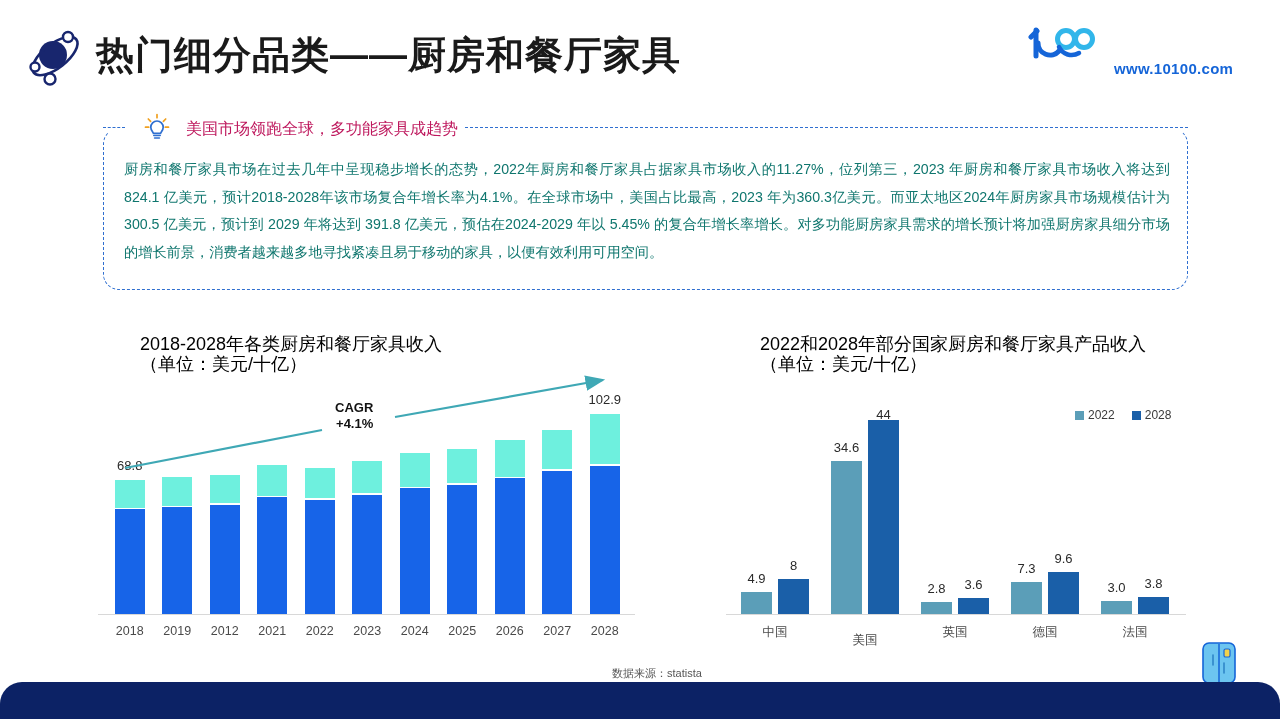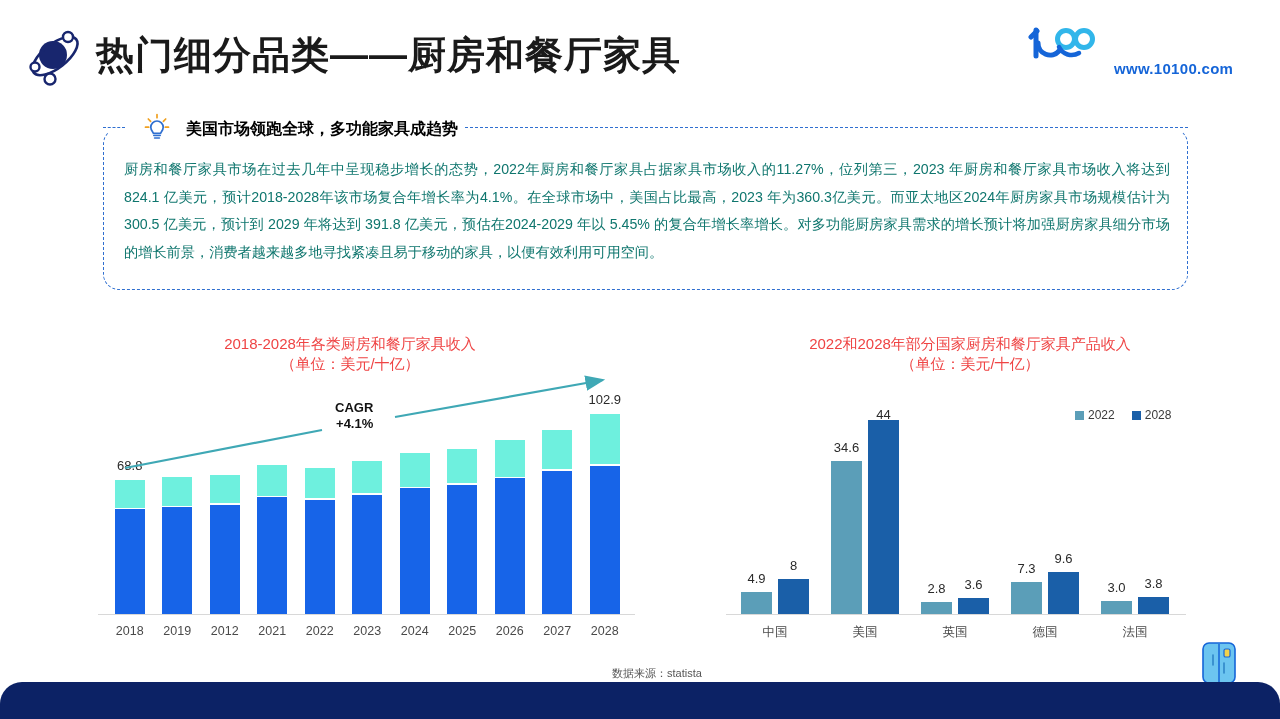--- a/index.html
+++ b/index.html
@@ -88,44 +88,44 @@
   }
   #bulb-icon {
     position: absolute;
     left: 140px; top: 112px;
     width: 34px; height: 34px;
   }
   #callout-title {
     position: absolute;
     left: 180px; top: 119px;
     font-size: 16px;
-    font-weight: 700;
-    color: #000000;
+    font-weight: 400;
+    color: #be185d;
     white-space: nowrap;
     background: #ffffff;
     padding: 0 6px;
   }
   #callout-body {
     position: absolute;
     left: 124px; top: 156px;
     width: 1046px;
     font-size: 14.2px;
     line-height: 27.5px;
     color: #0f766e;
     text-align: justify;
     text-justify: inter-ideograph;
   }
 
   
   .chart-title {
     position: absolute;
-    text-align: center;
-    font-size: 15px;
+    text-align: left;
+    font-size: 18px;
     line-height: 20px;
-    color: #ef4444;
+    color: #000000;
     white-space: pre-line;
   }
   #chart-left-title { left: 140px; top: 334px; width: 420px; }
   #chart-right-title { left: 760px; top: 334px; width: 420px; }
 
   #chart-left { position: absolute; left: 90px; top: 372px; width: 560px; height: 290px; }
   #chart-right { position: absolute; left: 716px; top: 372px; width: 500px; height: 290px; }
 
   .plot { position: absolute; left: 0; top: 0; width: 100%; height: 100%; }
 
@@ -335,21 +335,21 @@
         <div class="axis-line" style="left: 10px; width: 460px; top: 242px;"></div>
         <div class="bar-col" style="left: 25px; width: 31px; height: 21.6417px; bottom: 48px; background: rgb(91, 158, 184);"></div>
         <div class="val-label" style="left: 14px; width: 53px; top: 199.358px;">4.9</div>
         <div class="bar-col" style="left: 62px; width: 31px; height: 35.3333px; bottom: 48px; background: rgb(26, 95, 168);"></div>
         <div class="val-label" style="left: 51px; width: 53px; top: 185.667px;">8</div>
         <div class="x-label" style="left: 14px; width: 90px; top: 252px;">中国</div>
         <div class="bar-col" style="left: 115px; width: 31px; height: 152.817px; bottom: 48px; background: rgb(91, 158, 184);"></div>
         <div class="val-label" style="left: 104px; width: 53px; top: 68.1833px;">34.6</div>
         <div class="bar-col" style="left: 152px; width: 31px; height: 194.333px; bottom: 48px; background: rgb(26, 95, 168);"></div>
         <div class="val-label" style="left: 141px; width: 53px; top: 35px;">44</div>
-        <div class="x-label" style="left: 104px; width: 90px; top: 252px;">美国</div>
+        <div class="x-label" style="left: 104px; width: 90px; top: 260px;">美国</div>
         <div class="bar-col" style="left: 205px; width: 31px; height: 12.3667px; bottom: 48px; background: rgb(91, 158, 184);"></div>
         <div class="val-label" style="left: 194px; width: 53px; top: 208.633px;">2.8</div>
         <div class="bar-col" style="left: 242px; width: 31px; height: 15.9px; bottom: 48px; background: rgb(26, 95, 168);"></div>
         <div class="val-label" style="left: 231px; width: 53px; top: 205.1px;">3.6</div>
         <div class="x-label" style="left: 194px; width: 90px; top: 252px;">英国</div>
         <div class="bar-col" style="left: 295px; width: 31px; height: 32.2417px; bottom: 48px; background: rgb(91, 158, 184);"></div>
         <div class="val-label" style="left: 284px; width: 53px; top: 188.758px;">7.3</div>
         <div class="bar-col" style="left: 332px; width: 31px; height: 42.4px; bottom: 48px; background: rgb(26, 95, 168);"></div>
         <div class="val-label" style="left: 321px; width: 53px; top: 178.6px;">9.6</div>
         <div class="x-label" style="left: 284px; width: 90px; top: 252px;">德国</div>

